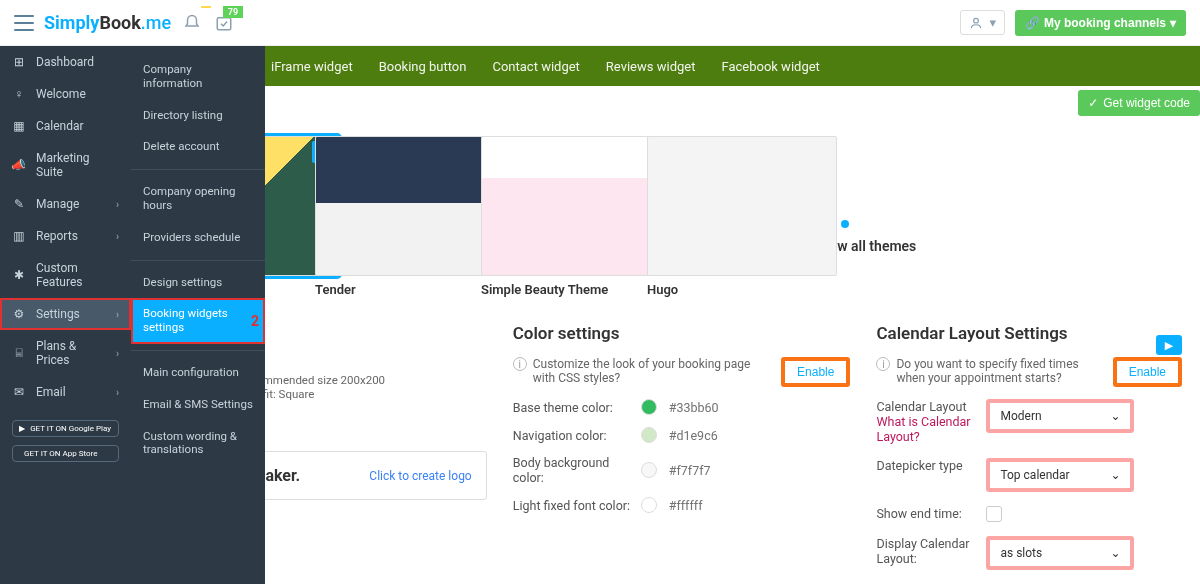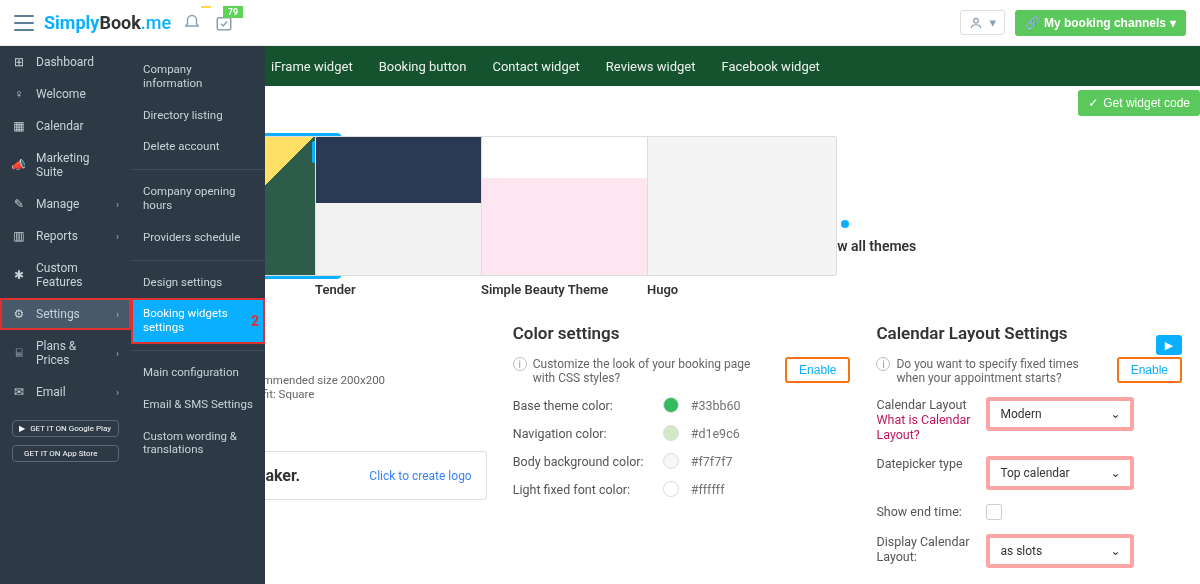--- a/index.html
+++ b/index.html
@@ -52,21 +52,21 @@
 .submenu {
   position: absolute; top: 46px; left: 131px; width: 134px; bottom: 0;
   background: #2d3a46; color: #c8d2da; z-index: 25; padding-top: 8px;
 }
 .sub-item { padding: 9px 12px; font-size: 11.5px; cursor: pointer; line-height: 1.2; }
 .sub-item.active { background: #0ab0ff; color: #fff; }
 .sub-item.highlight2 { outline: 2px solid #e03030; outline-offset: -2px; position: relative; }
 .sub-item .annot-num { right: 6px; }
 .sub-divider { height: 1px; background: #3e4e5c; margin: 6px 0; }
 
-.tabbar { position: absolute; top: 46px; left: 131px; right: 0; height: 40px; background: #14532d; display: flex; align-items: center; padding-left: 140px; gap: 26px; z-index: 20; }
+.tabbar { position: absolute; top: 46px; left: 131px; right: 0; height: 40px; background: #4d7c0f; display: flex; align-items: center; padding-left: 140px; gap: 26px; z-index: 20; }
 .tab { color: #fff; font-size: 13px; opacity: .92; cursor: pointer; }
 
 .content { position: absolute; top: 86px; left: 131px; right: 0; bottom: 0; overflow: hidden; padding: 10px 18px; }
 .get-widget { position: absolute; right: 0; top: 4px; background: #5bc85b; color: #fff; border: none; border-radius: 3px; padding: 6px 10px; font-size: 12px; display:flex; align-items:center; gap:5px; }
 
 .themes { display: flex; gap: 14px; margin-top: 40px; }
 .theme-card { width: 152px; }
 .theme-thumb { width: 190px; height: 140px; background: #f0f2f4; border: 1px solid #ddd; border-radius: 2px; position: relative; overflow: hidden; }
 .theme-thumb.selected { outline: 3px solid #0ab0ff; }
 .theme-thumb.selected::after { content: "✓"; position: absolute; top: 4px; right: 4px; width: 22px; height: 22px; background: #0ab0ff; color: #fff; display:flex; align-items:center; justify-content:center; font-size: 14px; border-radius: 2px; }
@@ -75,32 +75,32 @@
 .dots { display:flex; gap:6px; margin-bottom: 10px; }
 .dots span { width:8px; height:8px; background:#0ab0ff; border-radius:50%; }
 .show-all { color: #333; font-weight: 600; font-size: 14px; }
 
 .panels { display: flex; gap: 26px; margin-top: 26px; }
 .panel { flex: 1; }
 .panel h3 { font-size: 17px; font-weight: 600; margin-bottom: 14px; color: #333; }
 .panel .desc-row { display:flex; align-items:flex-start; justify-content:space-between; gap:10px; margin-bottom: 12px; }
 .panel .desc { font-size: 12px; color: #666; display:flex; gap:6px; }
 .info-i { width:14px; height:14px; border:1px solid #bbb; border-radius:50%; font-size:10px; color:#999; display:flex; align-items:center; justify-content:center; flex:0 0 14px; }
-.enable-btn { border: 2px solid #f97316; color: #0ab0ff; background:#fff; border-radius:3px; padding:4px 12px; font-size:12px; cursor:pointer; }
+.enable-btn { border: 4px solid #f97316; color: #0ab0ff; background:#fff; border-radius:3px; padding:4px 12px; font-size:12px; cursor:pointer; }
 
 .logo-box { border:1px solid #ddd; border-radius:2px; width:60px; height:60px; display:flex; align-items:center; justify-content:center; color:#bbb; margin-left: 14px; }
 .logo-row { display:flex; gap:14px; align-items:center; }
 .logo-text { font-size: 11.5px; color:#666; }
 .del-img { color:#0ab0ff; font-size:12px; margin-top:10px; cursor:pointer; margin-left:14px; }
 .fiverr-box { border:1px solid #ddd; border-radius:3px; padding:14px; margin-top:10px; display:flex; align-items:center; justify-content:space-between; margin-left:14px; }
 .fiverr-logo { font-weight:700; font-size:16px; }
 .fiverr-link { color:#3b82f6; font-size:12px; cursor:pointer; }
 
 .color-row { display:flex; align-items:center; margin-bottom:12px; font-size:12.5px; }
-.color-row .lbl { width:150px; color:#555; }
+.color-row .lbl { width:128px; color:#555; }
 .swatch { width:16px; height:16px; border-radius:50%; margin-right: 12px; border:1px solid #ddd; }
 .color-val { color:#737373; }
 
 .layout-row { display:flex; align-items:flex-start; margin-bottom:14px; font-size:12.5px; }
 .layout-row .lbl { width:110px; color:#555; }
 .layout-row .link { color:#be185d; }
 .select { border:4px solid #fca5a5; border-radius:3px; padding:6px 10px; min-width:148px; display:flex; justify-content:space-between; align-items:center; font-size:12px; background:#fff; }
 .checkbox { width:16px; height:16px; border:1px solid #ccc; border-radius:3px; background:#fff; }
 
 .yt-badge { position:absolute; right:0; top:12px; background:#0ab0ff; color:#fff; width:26px; height:20px; border-radius:3px; display:flex; align-items:center; justify-content:center; font-size:11px; }

